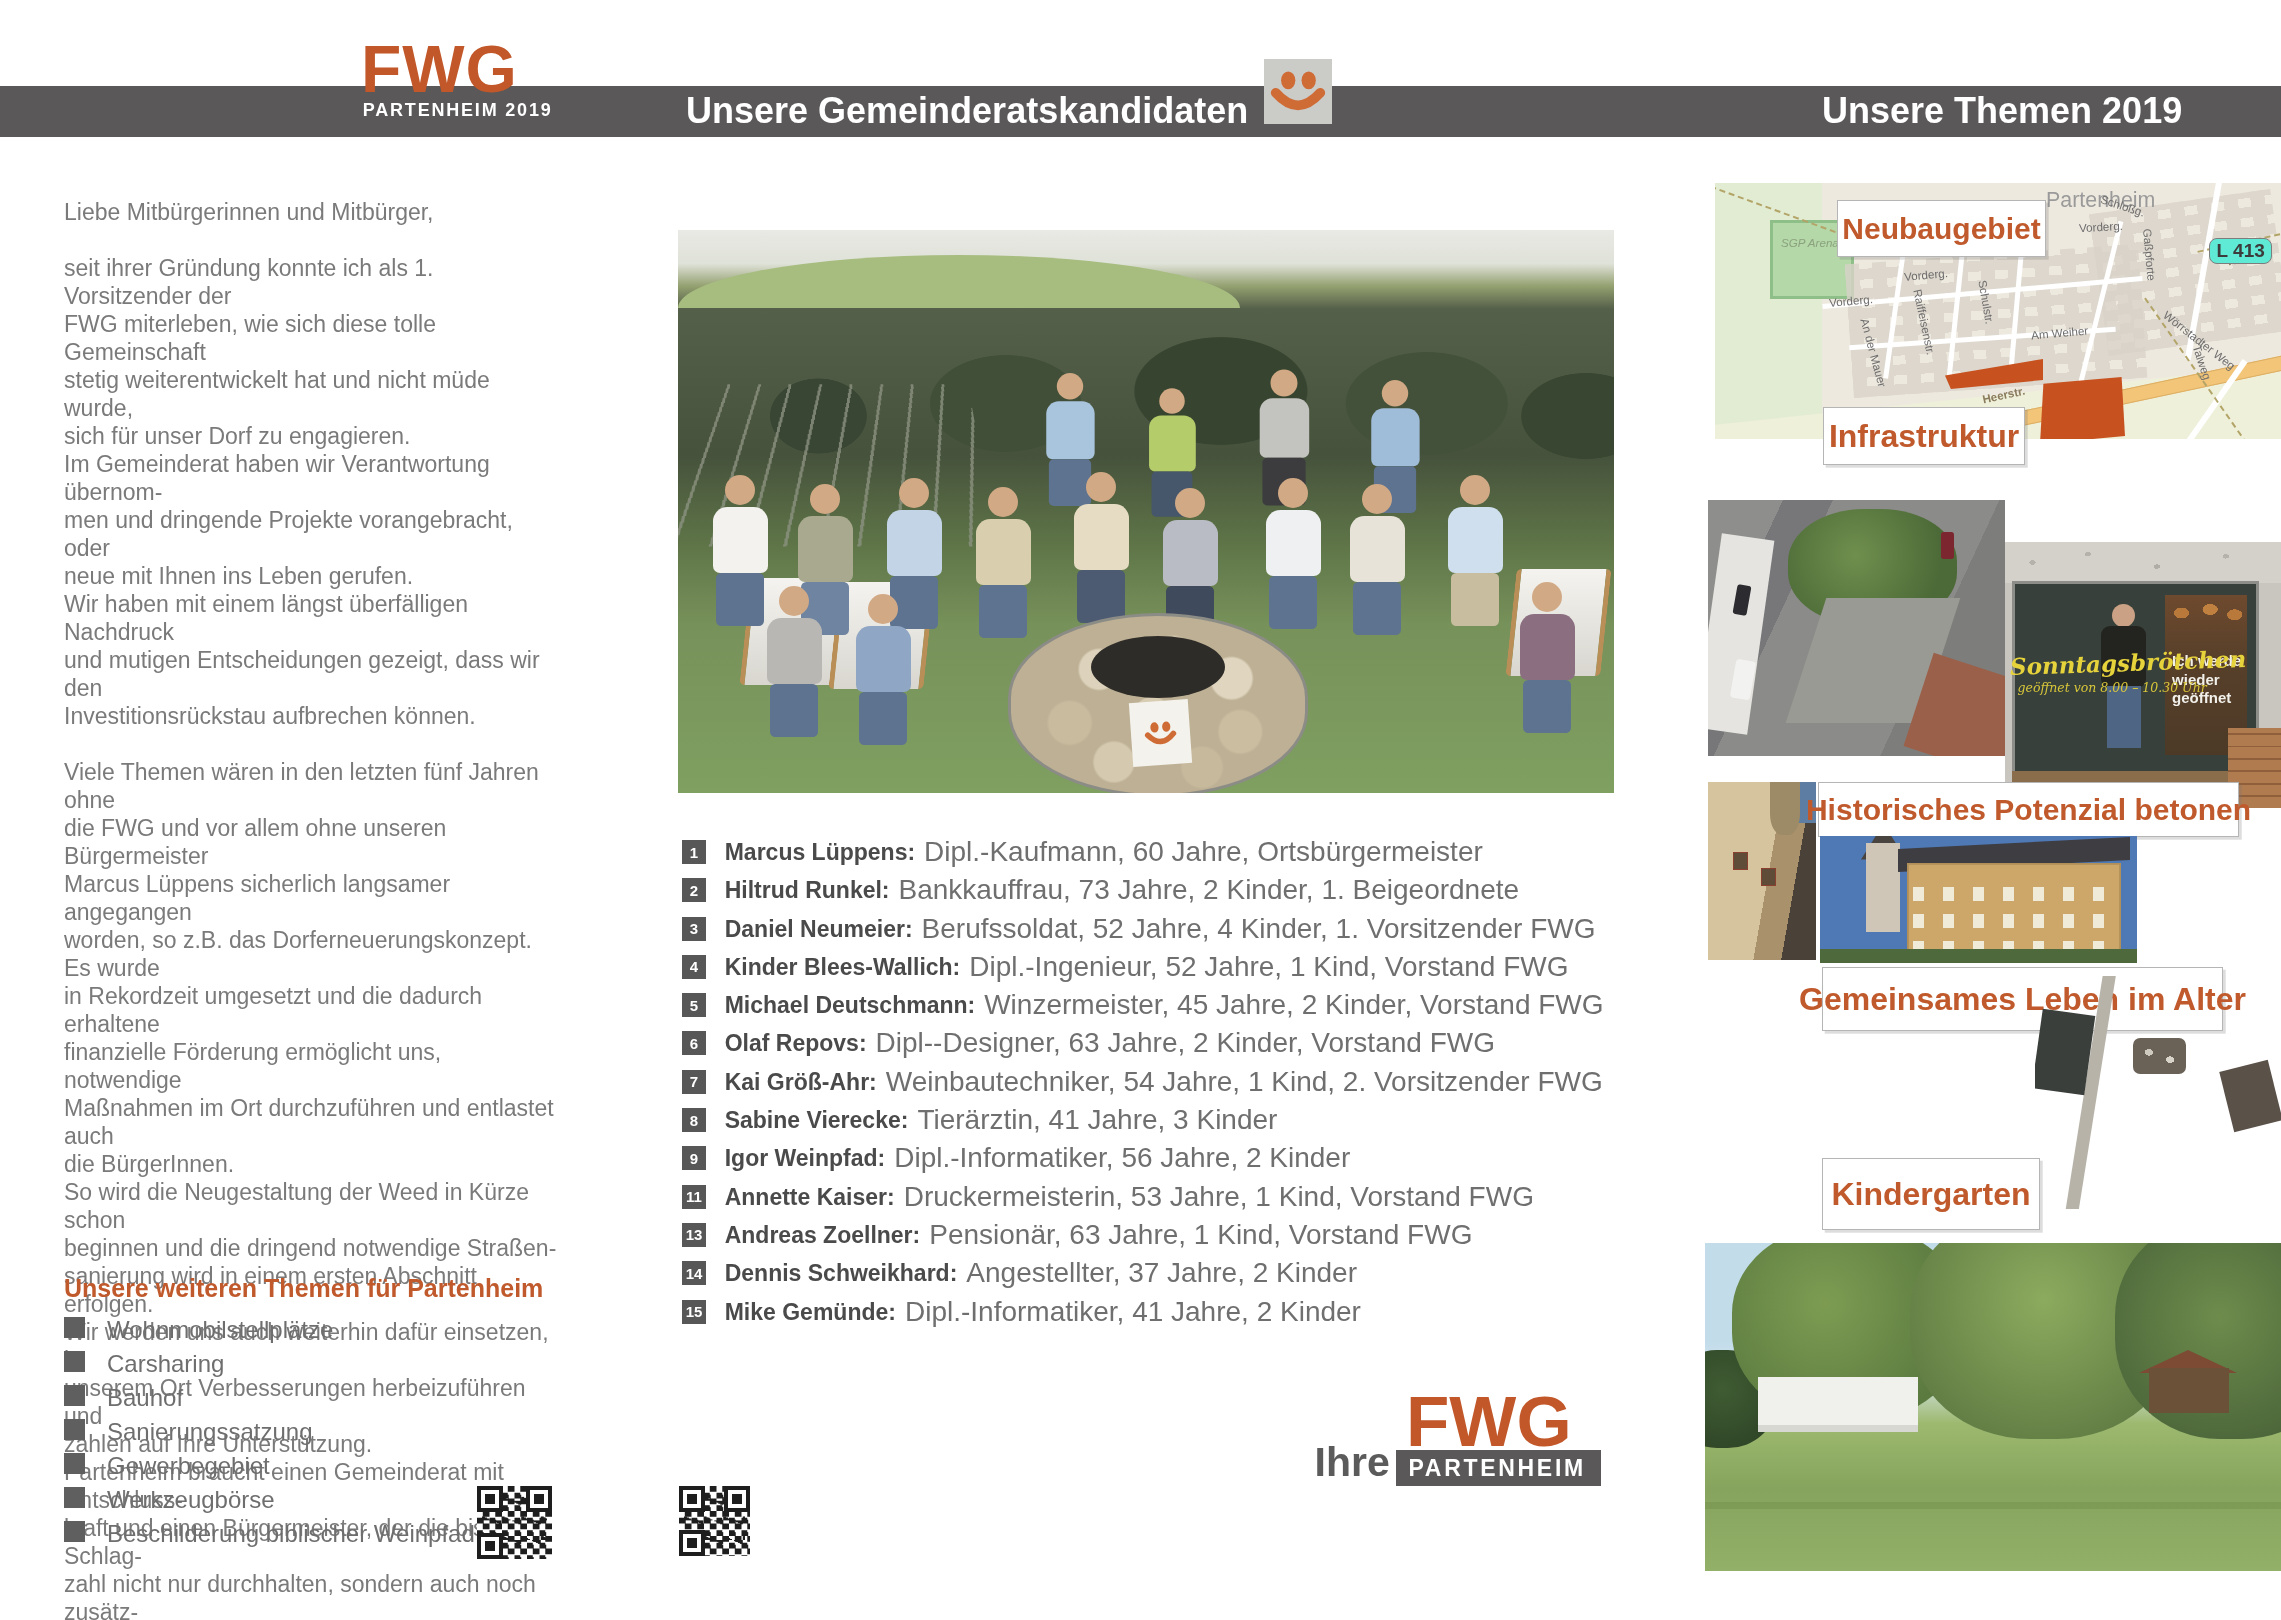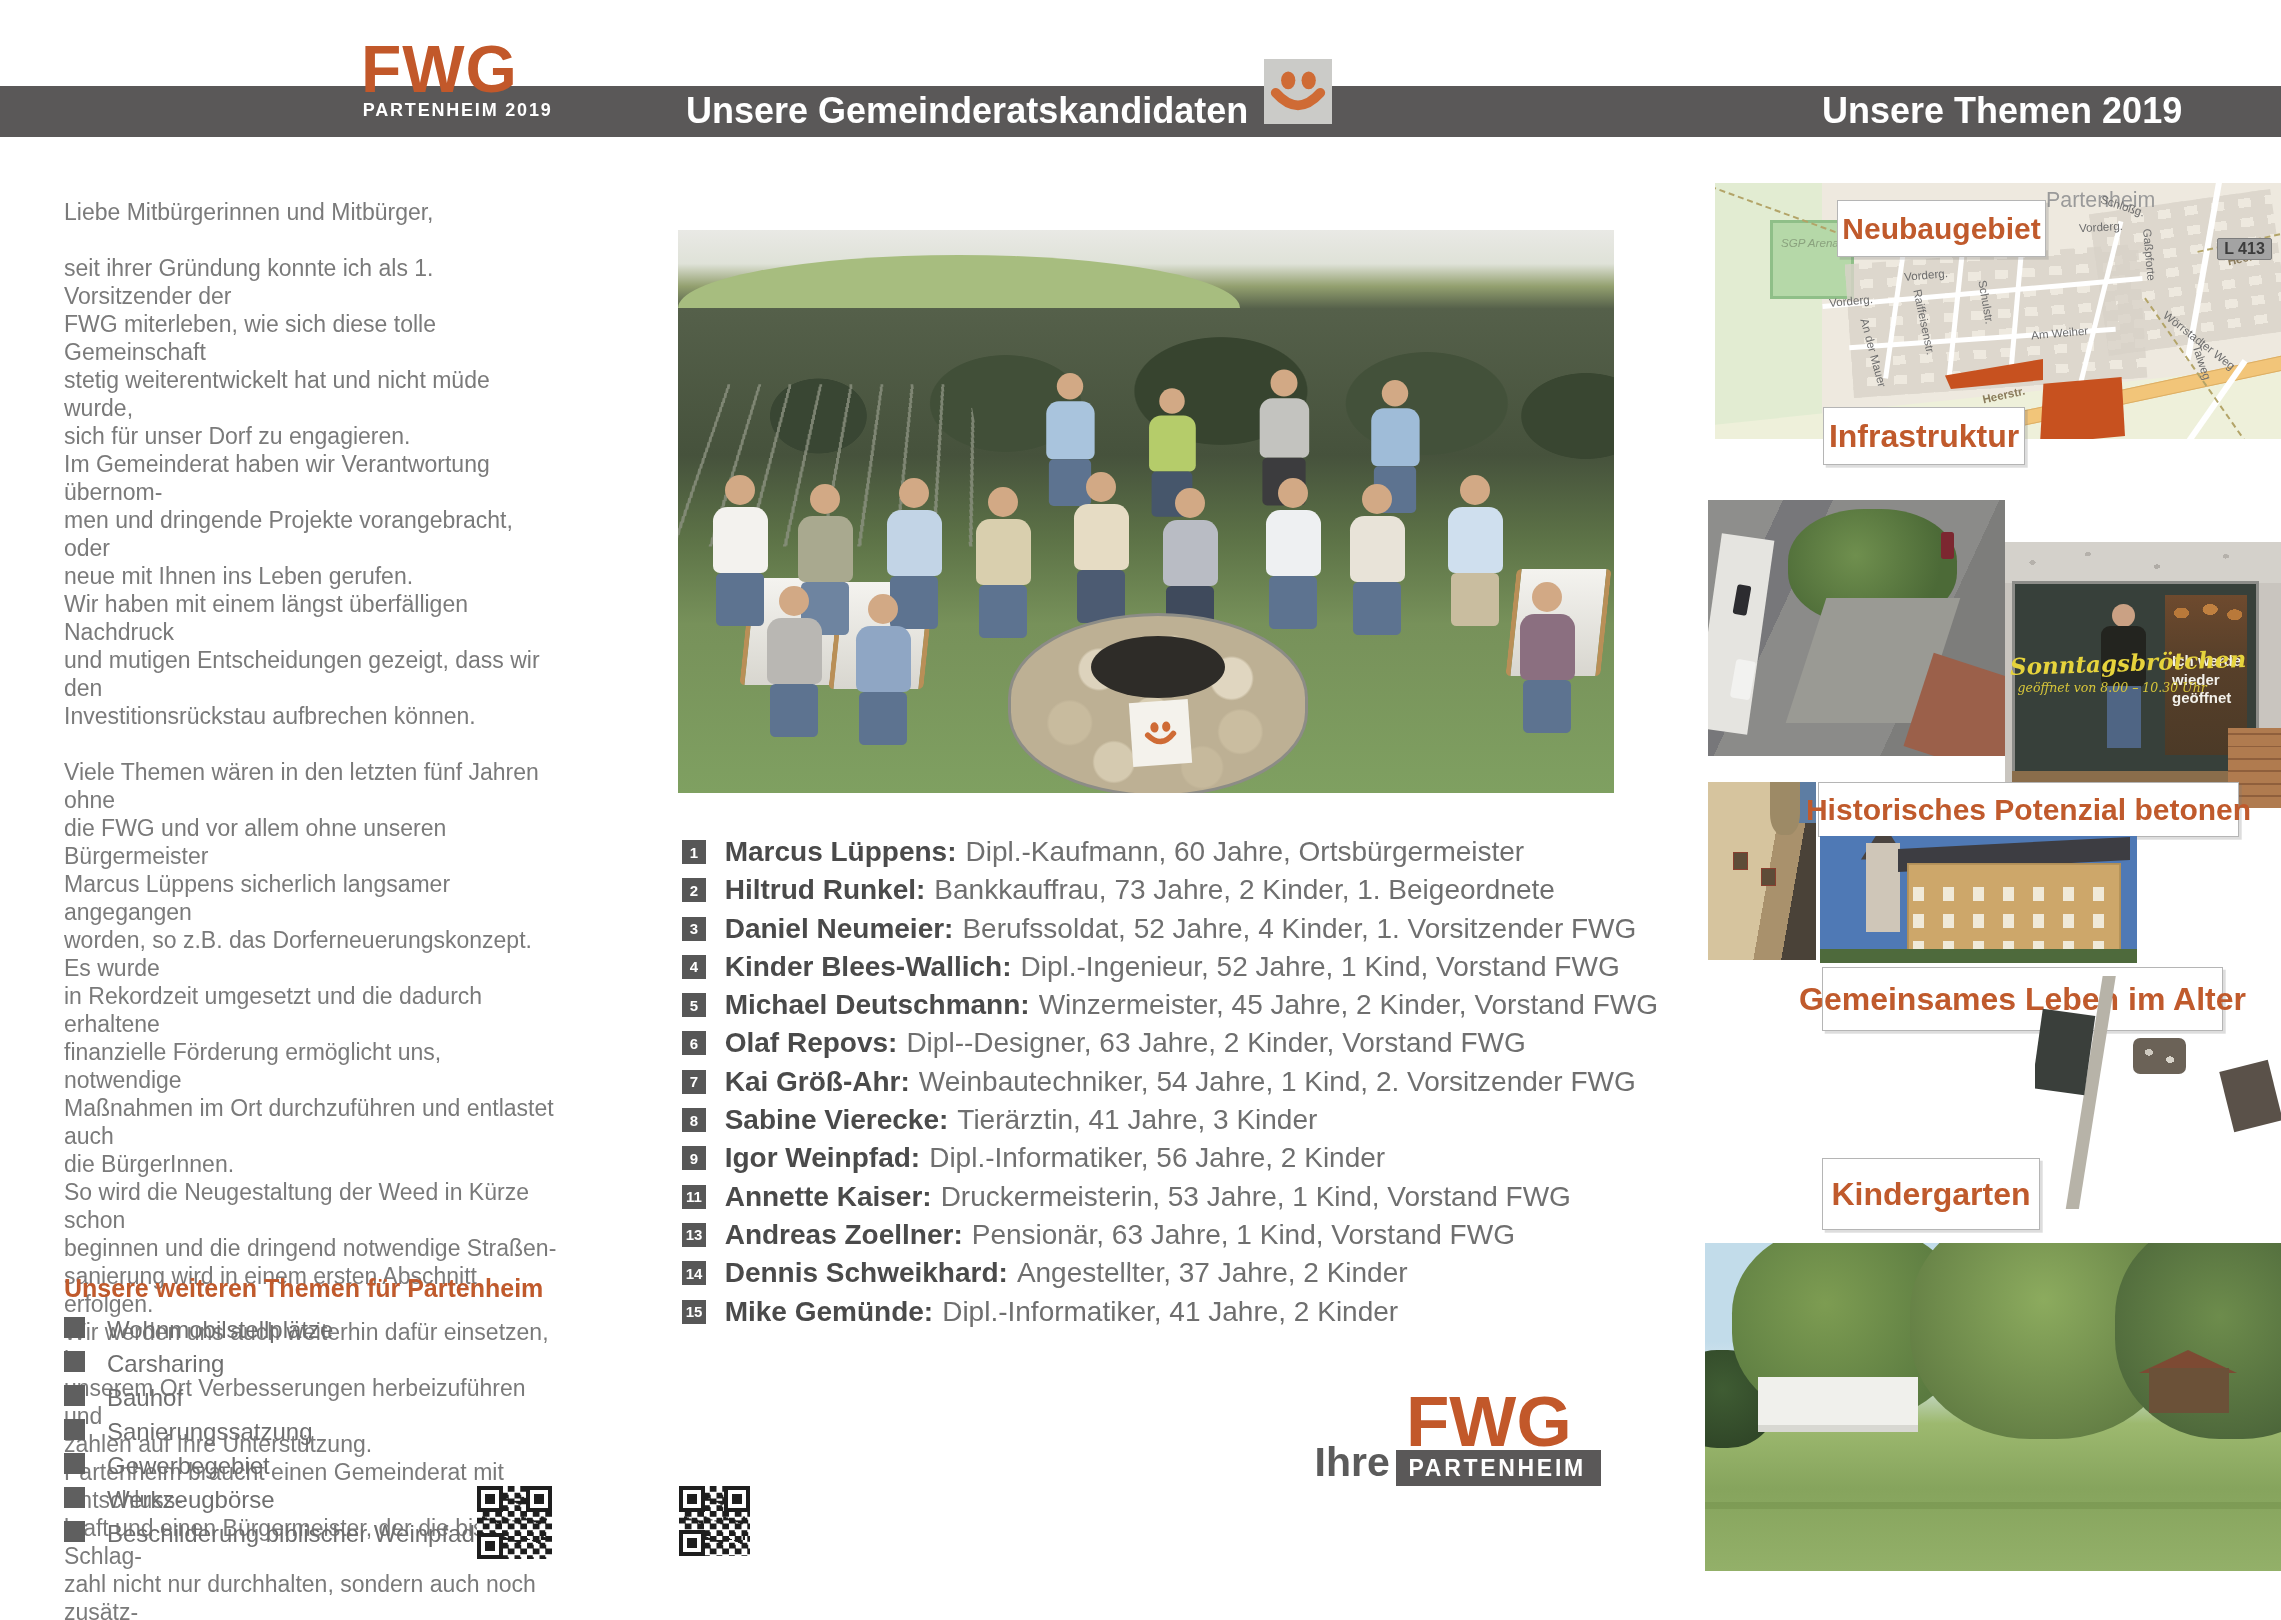--- a/index.html
+++ b/index.html
@@ -30,21 +30,21 @@
   .qr .noise2{position:absolute;inset:5.3px;background:
       repeating-conic-gradient(transparent 0% 25%, #1e1e1e 0% 32%, transparent 0% 50%) 0 0/19.6px 19.6px;}
   .qr .f{position:absolute;width:18px;height:18px;border:4.5px solid #1e1e1e;background:#fff;}
   .qr .f i{position:absolute;left:3.6px;top:3.6px;width:10.7px;height:10.7px;background:#1e1e1e;display:block;}
   .qr .f.tl{left:0;top:0}.qr .f.tr{right:0;top:0}.qr .f.bl{left:0;bottom:0}
   
   .candidates{position:absolute;left:682px;top:840px;width:740px;}
   .crow{display:flex;align-items:flex-start;height:24px;margin-bottom:14.3px;}
   .cnum{flex:0 0 24px;height:24px;background:#575757;color:#fff;font-size:15px;font-weight:700;
         display:flex;align-items:center;justify-content:center;margin-right:18.7px;}
-  .cname{font-weight:700;color:#4a4a4a;font-size:28px;white-space:nowrap;margin-right:9px;line-height:24px;}
+  .cname{font-weight:700;color:#4a4a4a;font-size:23px;white-space:nowrap;margin-right:9px;line-height:24px;}
   .cinfo{color:#6f6f6f;font-size:28px;white-space:nowrap;line-height:24px;}
   
   .flogo{position:absolute;left:1310px;top:1386px;width:303px;height:125px;}
   .flogo .ihre{position:absolute;left:4.5px;top:53px;font-size:41px;font-weight:700;color:#5b5b5b;}
   .flogo .gbar{position:absolute;left:86px;top:64px;width:205px;height:36px;background:#5a5858;}
   .flogo .gbar span{position:absolute;left:12.5px;top:5.3px;color:#fff;font-weight:700;font-size:23px;letter-spacing:2.7px;}
   .flogo .brand{position:absolute;left:96px;top:0px;font-size:71px;font-weight:800;color:#c2582a;line-height:1;}
   
   .gphoto{position:absolute;left:678px;top:230px;width:936px;height:563px;overflow:hidden;
      background:linear-gradient(180deg,#e9e9e5 0%,#dfe2d8 6%,#93a06f 10%,#55604a 14%,#46523c 40%,#5d7347 55%,#77915a 70%,#7fa061 100%);}
@@ -86,22 +86,22 @@
   .mapbox .pitch{position:absolute;left:55px;top:37px;width:78px;height:73px;background:#b5d8a8;border:3.6px solid #8fbf88;}
   .mapbox .urban{position:absolute;background:
      repeating-linear-gradient(0deg,#d9d3c9 0 10.7px,transparent 10.7px 19.6px),
      repeating-linear-gradient(90deg,#d9d3c9 0 14.3px,transparent 14.3px 27px);opacity:.8;}
   .mapbox .street{position:absolute;background:#ffffff;}
   .mapbox .road{position:absolute;height:13.4px;background:#f2c579;border-top:1.8px solid #dcae64;border-bottom:1.8px solid #dcae64;}
   .mapbox .dash{position:absolute;height:0;border-top:2.7px dashed #b3a468;}
   .mapbox .redzone{position:absolute;background:#c7511f;}
   .mapbox .lbl{position:absolute;color:#6d6d6d;font-size:11.6px;white-space:nowrap;}
   .mapbox .lbl.big{font-size:21.4px;color:#9a9a9a;}
-  .mapbox .badge{position:absolute;background:#a3a3a3;border:1.8px solid #7d7d7d;border-radius:2px;
-      font-size:16px;font-weight:700;color:#3c3c3c;padding:0.9px 6.2px;}
+  .mapbox .badge{position:absolute;background:#5eead4;border:1.8px solid #7d7d7d;border-radius:8px;
+      font-size:19px;font-weight:700;color:#3c3c3c;padding:0.9px 6.2px;}
   .photo{position:absolute;overflow:hidden;}
   
   .ph-street{left:1708px;top:500px;width:297px;height:256px;
      background:linear-gradient(115deg,#8e8e8c 0 18%,#77777a 18% 30%,#8b8b89 30% 70%,#7d7d7b 70% 100%);}
   .ph-street .bldg{position:absolute;left:0;top:36px;width:53px;height:196px;background:#e5e4e0;transform:rotate(8deg);}
   .ph-street .treeblob{position:absolute;left:80px;top:9px;width:169px;height:116px;border-radius:45%;
      background:radial-gradient(circle at 40% 40%,#6f8f4e,#4c6a37 70%);}
   .ph-street .plaza{position:absolute;left:98px;top:98px;width:134px;height:125px;background:#9a9a94;transform:skewX(-18deg);}
   .ph-street .car1{position:absolute;left:25px;top:160px;width:19.6px;height:39px;background:#f2f2f0;border-radius:3.6px;transform:rotate(10deg);}
   .ph-street .car2{position:absolute;left:27px;top:85px;width:14.3px;height:30px;background:#2c2c30;border-radius:2.7px;transform:rotate(10deg);}

